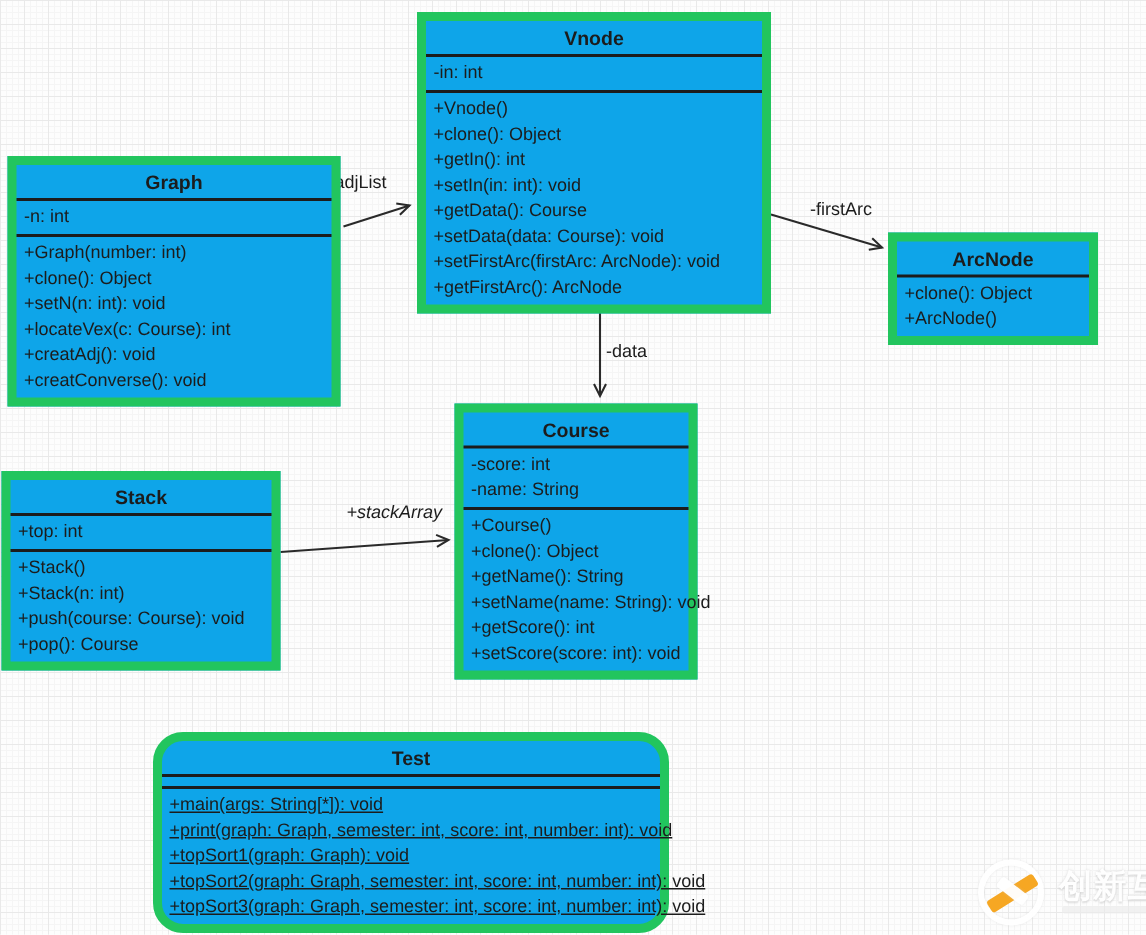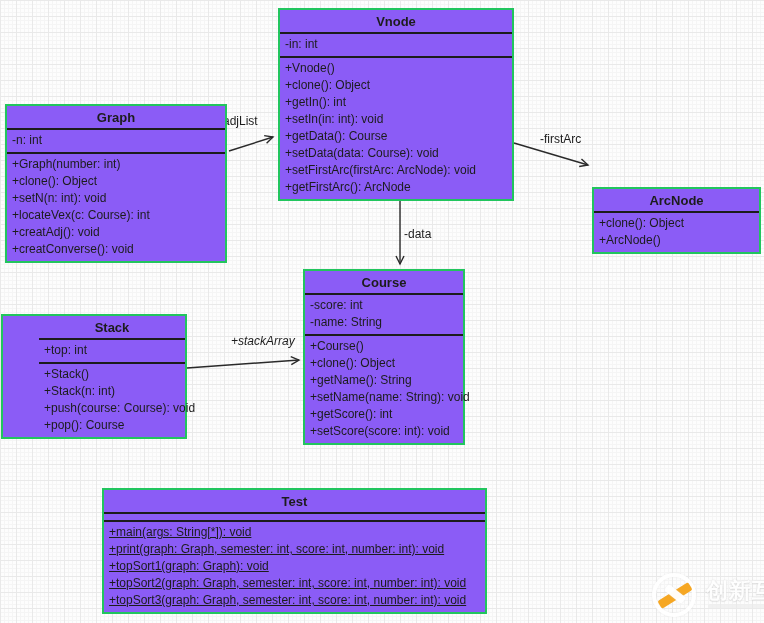--- a/index.html
+++ b/index.html
@@ -12,22 +12,22 @@
       linear-gradient(#e9e9e9 1px, transparent 1px),
       linear-gradient(90deg, #e9e9e9 1px, transparent 1px),
       linear-gradient(#f5f5f5 1px, transparent 1px),
       linear-gradient(90deg, #f5f5f5 1px, transparent 1px);
     background-size:16px 16px, 16px 16px, 4px 4px, 4px 4px;
   }
   #canvas { position:absolute; inset:0; width:764px; height:623px; }
 
   .uml-class {
     position:absolute;
-    background:#8b5cf6;
-    border:2px solid #22c55e;
+    background:#0ea5e9;
+    border:6px solid #22c55e;
     color:#1c1c1c;
   }
   .uml-title {
     font-size:13px;
     font-weight:bold;
     text-align:center;
     padding:4px 4px 3px;
     border-bottom:2px solid #1c1c1c;
     white-space:nowrap;
   }
@@ -131,21 +131,21 @@
     <div class="uml-methods">
       <div class="uml-line">+Graph(number: int)</div>
       <div class="uml-line">+clone(): Object</div>
       <div class="uml-line">+setN(n: int): void</div>
       <div class="uml-line">+locateVex(c: Course): int</div>
       <div class="uml-line">+creatAdj(): void</div>
       <div class="uml-line">+creatConverse(): void</div>
     </div>
   </div>
 
-  <div class="uml-class" style="left:592px;top:155px;width:169px;margin-top:32px;">
+  <div class="uml-class" style="left:592px;top:155px;width:140px;">
     <div class="uml-title">ArcNode</div>
     <div class="uml-methods">
       <div class="uml-line">+clone(): Object</div>
       <div class="uml-line">+ArcNode()</div>
     </div>
   </div>
 
   <div class="uml-class" style="left:303px;top:269px;width:162px;">
     <div class="uml-title">Course</div>
     <div class="uml-attrs">
@@ -155,34 +155,34 @@
     <div class="uml-methods">
       <div class="uml-line">+Course()</div>
       <div class="uml-line">+clone(): Object</div>
       <div class="uml-line">+getName(): String</div>
       <div class="uml-line">+setName(name: String): void</div>
       <div class="uml-line">+getScore(): int</div>
       <div class="uml-line">+setScore(score: int): void</div>
     </div>
   </div>
 
-  <div class="uml-class" style="left:1px;top:314px;width:186px;padding-left:36px;">
+  <div class="uml-class" style="left:1px;top:314px;width:186px;">
     <div class="uml-title">Stack</div>
     <div class="uml-attrs">
       <div class="uml-line">+top: int</div>
     </div>
     <div class="uml-methods">
       <div class="uml-line">+Stack()</div>
       <div class="uml-line">+Stack(n: int)</div>
       <div class="uml-line">+push(course: Course): void</div>
       <div class="uml-line">+pop(): Course</div>
     </div>
   </div>
 
-  <div class="uml-class static-methods" style="left:102px;top:488px;width:385px;">
+  <div class="uml-class static-methods" style="left:102px;top:488px;width:344px;border-radius:20px;">
     <div class="uml-title">Test</div>
     <div class="uml-attrs empty"></div>
     <div class="uml-methods">
       <div class="uml-line">+main(args: String[*]): void</div>
       <div class="uml-line">+print(graph: Graph, semester: int, score: int, number: int): void</div>
       <div class="uml-line">+topSort1(graph: Graph): void</div>
       <div class="uml-line">+topSort2(graph: Graph, semester: int, score: int, number: int): void</div>
       <div class="uml-line">+topSort3(graph: Graph, semester: int, score: int, number: int): void</div>
     </div>
   </div>

